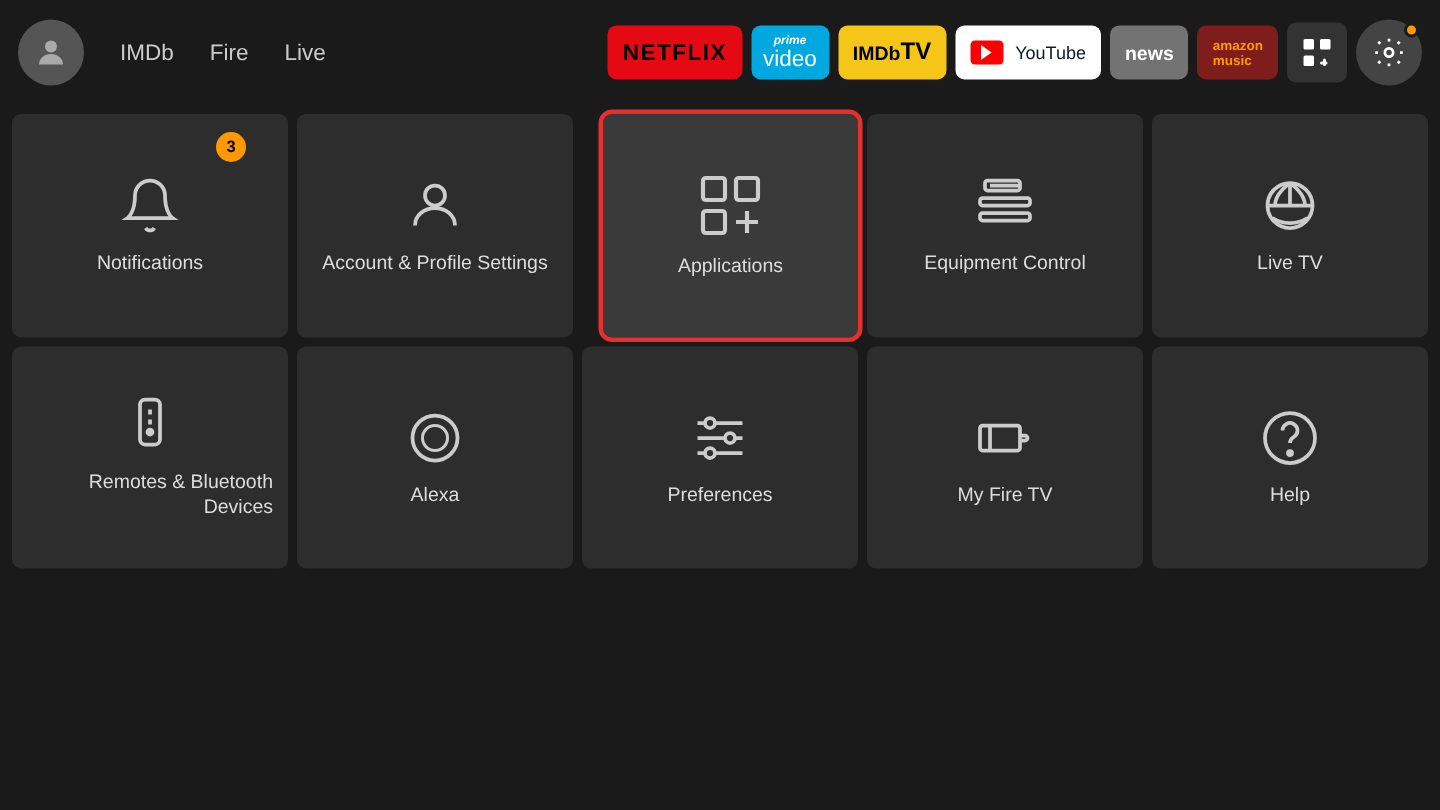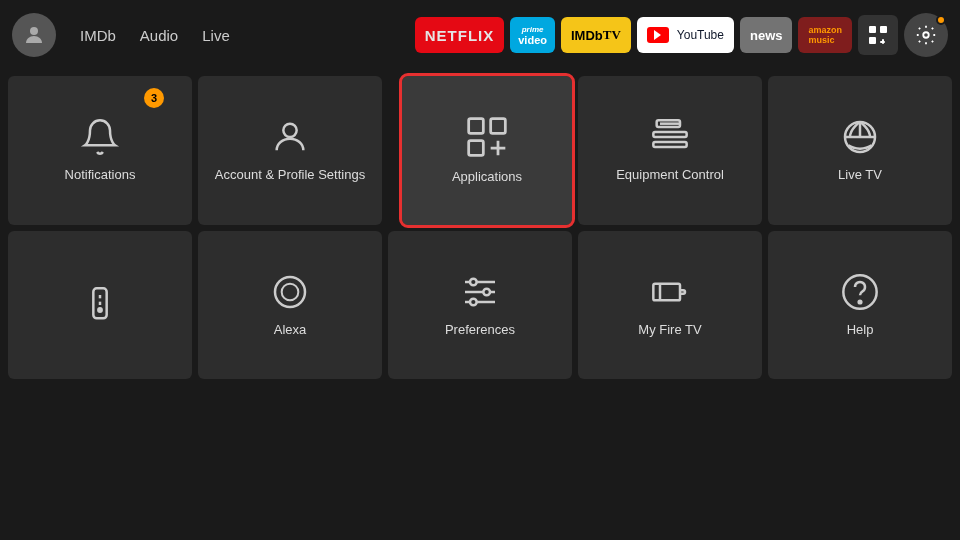--- a/index.html
+++ b/index.html
@@ -61,21 +61,21 @@
       border-radius: 6px;
       display: flex;
       align-items: center;
       justify-content: center;
       font-weight: bold;
       font-size: 13px;
       padding: 0 10px;
       cursor: pointer;
     }
 
-    .badge-netflix { background: #e50914; color: #e5e5e5; font-size: 15px; letter-spacing: 1px; }
+    .badge-netflix { background: #e50914; color: #000000; font-size: 15px; letter-spacing: 1px; }
     .badge-prime { background: #00A8E0; color: white; font-size: 11px; }
     .badge-imdb { background: #f5c518; color: #000; font-size: 13px; font-weight: 900; }
     .badge-youtube { background: #fff; color: #000; font-size: 12px; gap: 4px; }
     .badge-news { background: #737373; color: white; font-size: 13px; }
     .badge-music { background: #7f1d1d; color: #ff9900; font-size: 11px; }
 
     .icon-btn {
       width: 40px;
       height: 40px;
       border-radius: 6px;
@@ -191,34 +191,34 @@
 <div class="topbar">
   <div class="avatar-circle">
     <svg width="24" height="24" viewBox="0 0 24 24" fill="#aaa">
       <circle cx="12" cy="8" r="4"></circle>
       <path d="M4 20c0-4 3.6-7 8-7s8 3 8 7"></path>
     </svg>
   </div>
 
   <nav class="nav-links">
     <a class="nav-link">IMDb</a>
-    <a class="nav-link">Audio</a>
+    <a class="nav-link">Fire</a>
     <a class="nav-link">Live</a>
   </nav>
 
   <div class="app-icons">
 
     <div class="app-badge badge-netflix">NETFLIX</div>
 
     <div class="app-badge badge-prime" style="flex-direction:column; gap:0; padding: 0 8px; font-size:9px;">
       <span style="font-style:italic; font-size:8px;">prime</span>
-      <span style="font-size:11px; font-weight:bold;">video</span>
+      <span style="font-size:15px; font-weight:normal;">video</span>
     </div>
 
-    <div class="app-badge badge-imdb">IMDb<span style="font-size:13px;font-family:Liberation Serif, serif;"> TV</span></div>
+    <div class="app-badge badge-imdb">IMDb<span style="font-size:16px;"> TV</span></div>
 
     <div class="app-badge badge-youtube">
       <div class="youtube-play"></div>
       <span style="color:#0f172a; font-weight:normal; font-size:12px;">YouTube</span>
     </div>
 
     <div class="app-badge badge-news">news</div>
 
     <div class="app-badge badge-music" style="font-size:9px;">amazon<br>music</div>
 
@@ -295,20 +295,21 @@
     <span class="grid-item-label">Live TV</span>
   </div>
 
   <div class="grid-item">
     <svg width="40" height="40" viewBox="0 0 24 24" fill="none" stroke="#ccc" stroke-width="1.5">
       <rect x="8" y="2" width="8" height="18" rx="2"></rect>
       <line x1="12" y1="6" x2="12" y2="8"></line>
       <line x1="12" y1="10" x2="12" y2="12"></line>
       <circle cx="12" cy="15" r="1" fill="#ccc"></circle>
     </svg>
+    <span class="grid-item-label">Remotes &amp; Bluetooth Devices</span>
   </div>
 
   <div class="grid-item">
     <svg width="40" height="40" viewBox="0 0 24 24" fill="none" stroke="#ccc" stroke-width="1.5">
       <circle cx="12" cy="12" r="9"></circle>
       <circle cx="12" cy="12" r="5" stroke="#ccc" stroke-width="1.2"></circle>
     </svg>
     <span class="grid-item-label">Alexa</span>
   </div>
 

